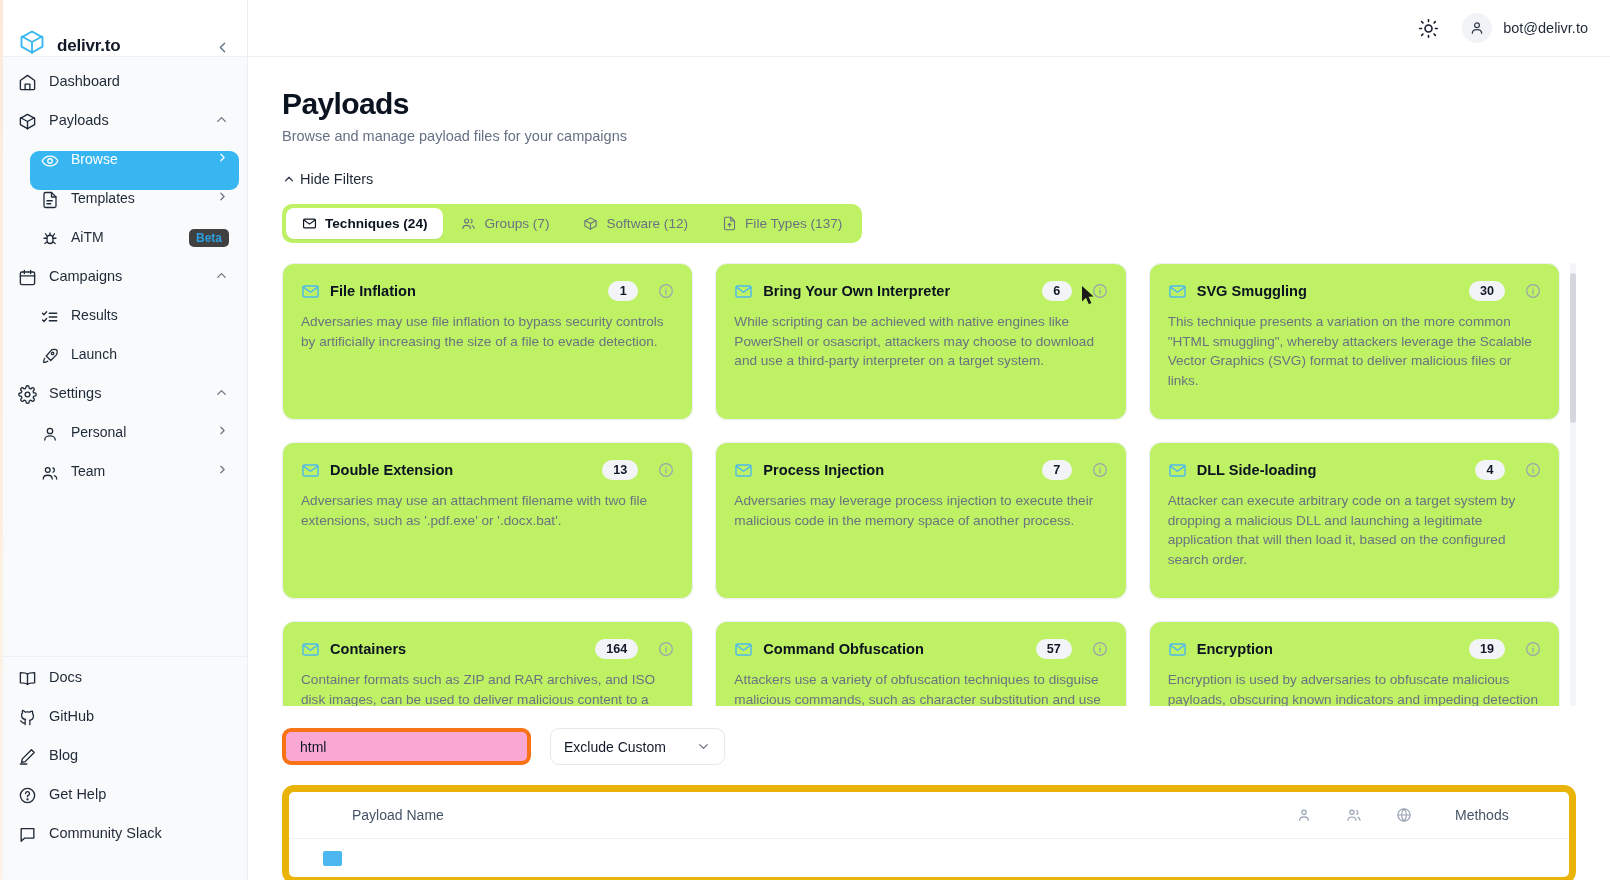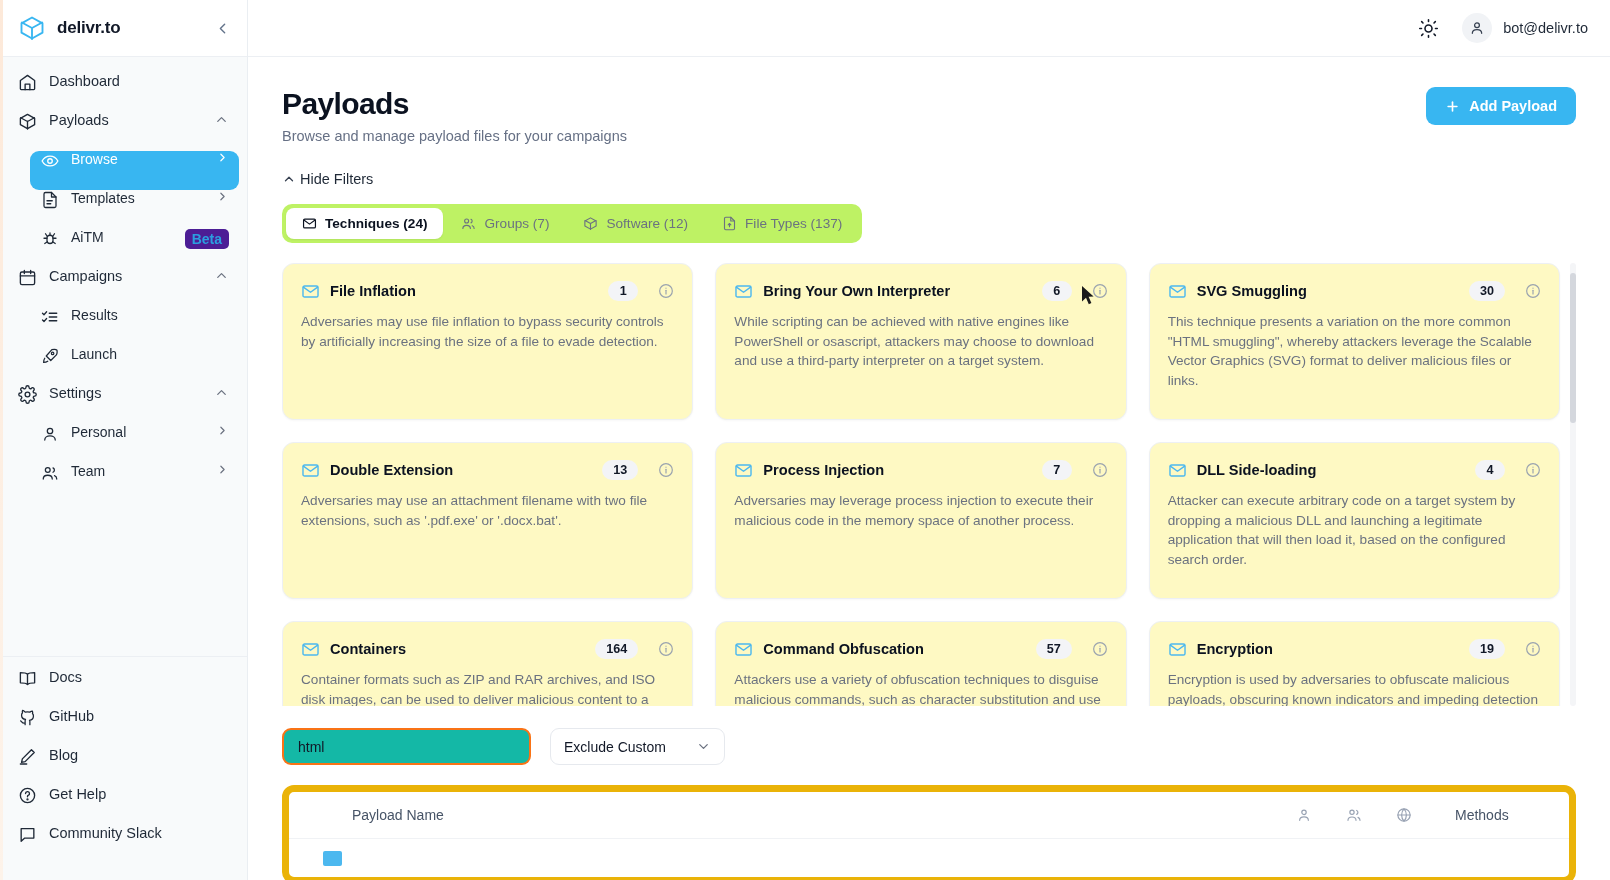--- a/index.html
+++ b/index.html
@@ -18,21 +18,21 @@
     border-right: 1px solid #eaeef2;
     display: flex; flex-direction: column;
     flex: 0 0 248px;
     position: relative;
   }
   .sidebar::before{
     content:""; position:absolute; left:0; top:0; bottom:0; width:3px;
     background:linear-gradient(180deg,#fde9d9,#fdf3ea);
   }
   .brand {
-    height: 57px; display: flex; align-items: center; gap: 11px;
+    height: 57px; display: flex; align-items: flex-end; gap: 11px;
     padding: 0 16px 0 18px; border-bottom: 1px solid #eceff3;
     background:#ffffff;
   }
   .brand-logo { width: 28px; height: 28px; flex: 0 0 28px; }
   .brand-name { font-size: 17px; font-weight: 700; color: #111827; letter-spacing:-0.2px; }
   .brand-collapse { margin-left: auto; color: #64748b; display:flex; align-items:center; cursor:pointer; }
 
   .nav { padding: 16px 0 6px 0; flex: 1; overflow: hidden; }
   .nav-item {
     display: flex; align-items: flex-start; gap: 12px;
@@ -40,22 +40,22 @@
     border-radius: 9px; cursor: pointer;
     color: #1f2937; font-size: 14.5px;
   }
   .nav-item .ic { width:19px;height:19px;flex:0 0 19px;display:flex;align-items:center;justify-content:center;color:#1f2937; }
   .nav-item .chev { margin-left: auto; color: #6b7280; display:flex; }
   .nav-sub { padding-left: 22px; }
   .nav-sub .nav-item { font-size: 14px; }
   .nav-item.active { background: #38b6f1; color: #ffffff; }
   .nav-item.active .ic, .nav-item.active .chev { color: #ffffff; }
   .badge-beta {
-    margin-left: auto; background:#4c1d95; color:#2b9ee0;
-    font-size: 14px; font-weight: 600; border-radius: 5px; padding: 2px 7px;
+    margin-left: auto; background:#404040; color:#2b9ee0;
+    font-size: 12px; font-weight: 600; border-radius: 5px; padding: 2px 7px;
   }
   .sidebar-footer { border-top: 1px solid #eceff3; padding: 12px 0 16px 0; }
   .sidebar-footer .nav-item { height: 39px; }
 
   
   .main { flex: 1; display: flex; flex-direction: column; min-width: 0; background:#ffffff; }
   .topbar {
     height: 57px; border-bottom: 1px solid #eceff3;
     display: flex; align-items: center; justify-content: flex-end;
     padding: 0 22px; gap: 18px;
@@ -100,21 +100,21 @@
   .tab.active { background: #ffffff; color: #0b1220; font-weight: 600; box-shadow: 0 1px 2px rgba(16,24,40,.07); }
 
   
   .cards-wrap { margin-top: 20px; height: 443px; position: relative; }
   .cards-scroll {
     display: grid; grid-template-columns: repeat(3, 1fr);
     gap: 22px; height: 443px; overflow: hidden;
     padding-right: 16px;
   }
   .card {
-    border: 1px solid #edf0f4; border-radius: 12px; background: #fef9c3;
+    border: 1px solid #edf0f4; border-radius: 12px; background: #bef264;
     padding: 17px 18px; height: 157px; overflow: hidden;
     box-shadow: 0 1px 2px rgba(16,24,40,.03); cursor: pointer;
   }
   .card-head { display: flex; align-items: center; gap: 10px; }
   .card-icon { color: #4cb8ef; display: flex; flex: 0 0 19px; }
   .card-title { font-size: 14.6px; font-weight: 700; color: #0b1220; }
   .card-count {
     margin-left: auto; background: #f3f4f7; color: #111827;
     font-size: 12.6px; font-weight: 700; border-radius: 11px;
     padding: 3px 11px; min-width: 30px; text-align: center;
@@ -127,22 +127,22 @@
     background: #f4f5f7; border-radius: 3px;
   }
   .scrollbar-thumb {
     position: absolute; top: 10px; left: 0; width: 6px; height: 150px;
     background: #d4d7dd; border-radius: 3px; cursor: pointer;
   }
 
   
   .controls { display: flex; gap: 19px; margin-top: 22px; }
   .search-box {
-    width: 249px; height: 37px; border: 2px solid #f97316; border-radius: 9px;
-    padding: 0 14px; font-size: 14px; color: #111827; background: #14b8a6;
+    width: 249px; height: 37px; border: 4px solid #f97316; border-radius: 9px;
+    padding: 0 14px; font-size: 14px; color: #111827; background: #f9a8d4;
     font-family: inherit; outline: none;
   }
   .select-box {
     width: 175px; height: 37px; border: 1px solid #e6e9ee; border-radius: 9px;
     padding: 0 13px; display: flex; align-items: center;
     font-size: 14px; color: #111827; background: #fff; cursor: pointer;
   }
   .select-box .chev { margin-left: auto; color: #6b7280; display:flex; }
 
   
@@ -404,29 +404,20 @@
       </div>
     </div>
 
     <div class="content">
 
       <div class="page-head">
         <div>
           <div class="page-title">Payloads</div>
           <div class="page-sub">Browse and manage payload files for your campaigns</div>
         </div>
-        <button class="btn-primary">
-          <span style="display:flex">
-            <svg width="15" height="15" viewBox="0 0 24 24" fill="none" stroke="currentColor" stroke-width="2.6" stroke-linecap="round">
-                <line x1="12" y1="5" x2="12" y2="19"></line>
-                <line x1="5" y1="12" x2="19" y2="12"></line>
-              </svg>
-          </span>
-          <span>Add Payload</span>
-        </button>
       </div>
 
       <div class="filters-toggle">
         <span style="display:flex;color:#374151">
           <svg width="14" height="14" viewBox="0 0 24 24" fill="none" stroke="currentColor" stroke-width="2.2" stroke-linecap="round" stroke-linejoin="round">
               <polyline points="18 15 12 9 6 15"></polyline>
             </svg>
         </span>
         <span>Hide Filters</span>
       </div>

